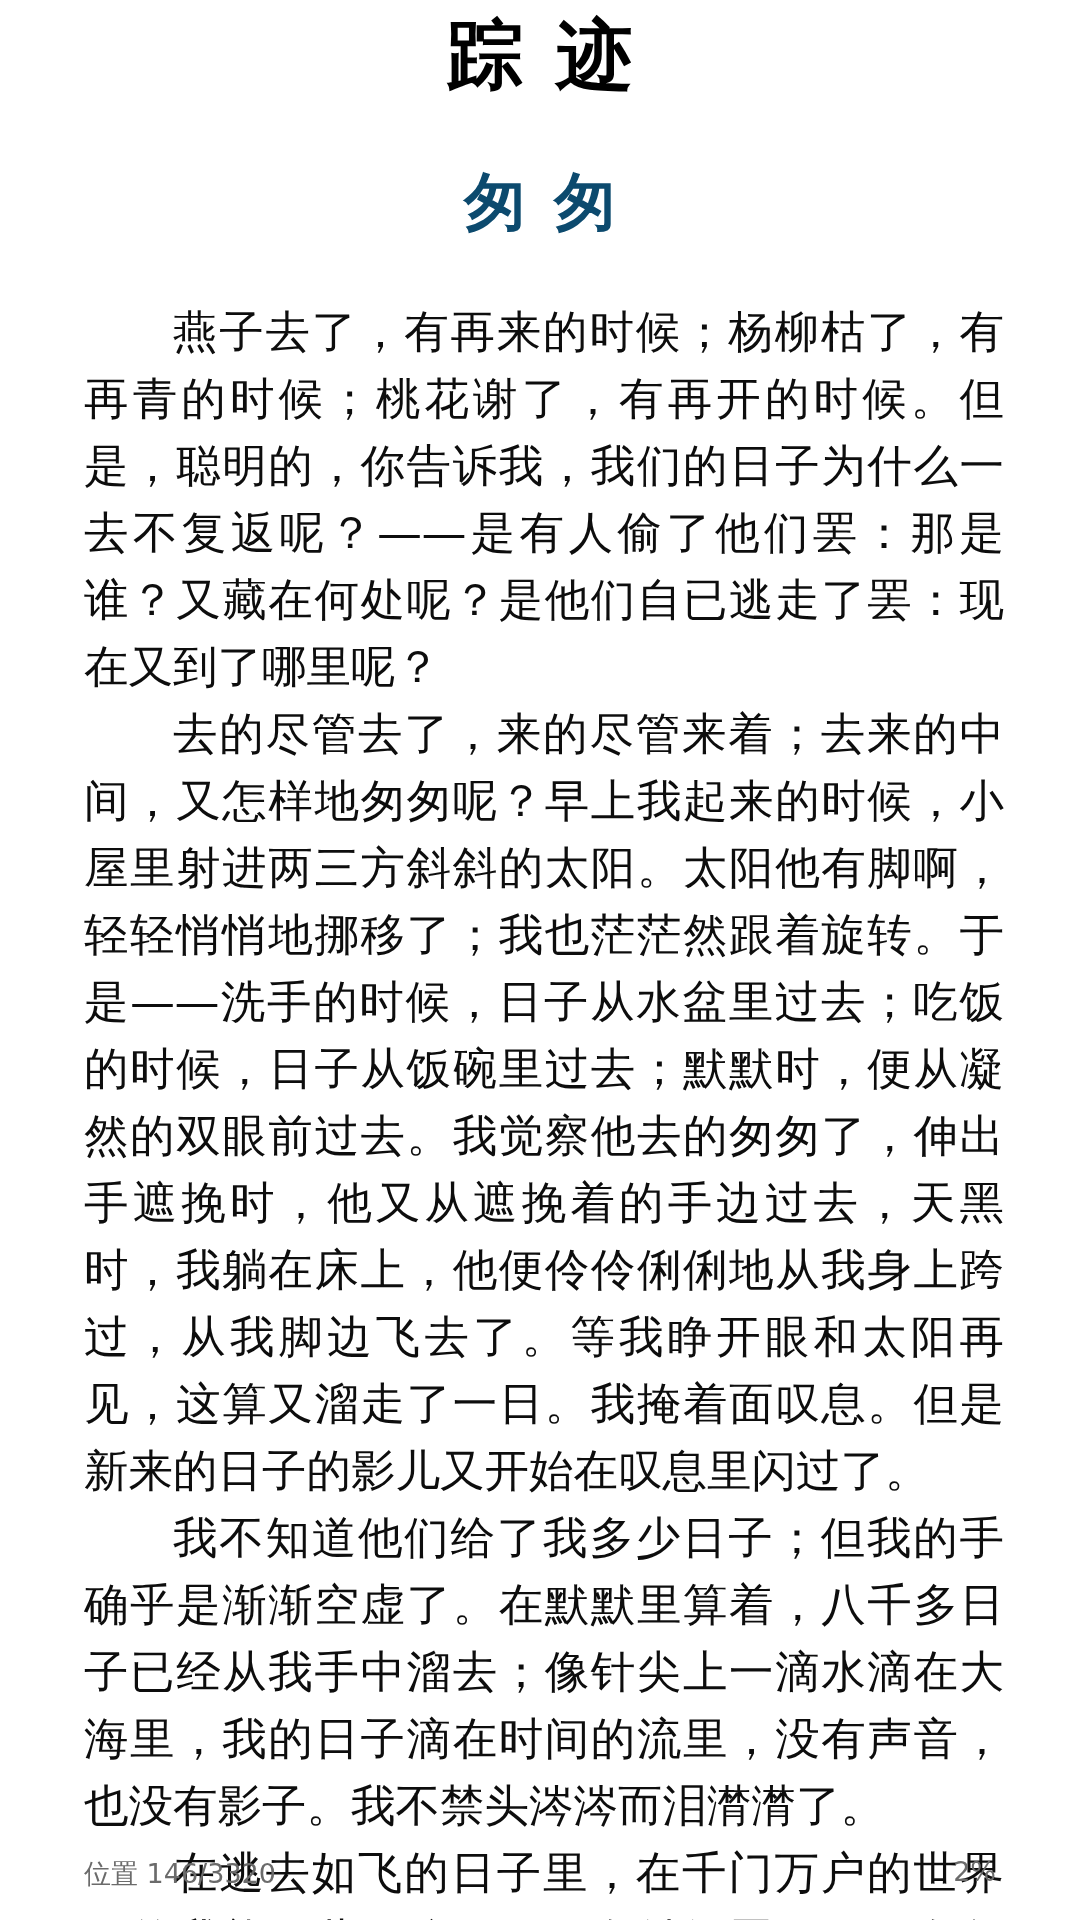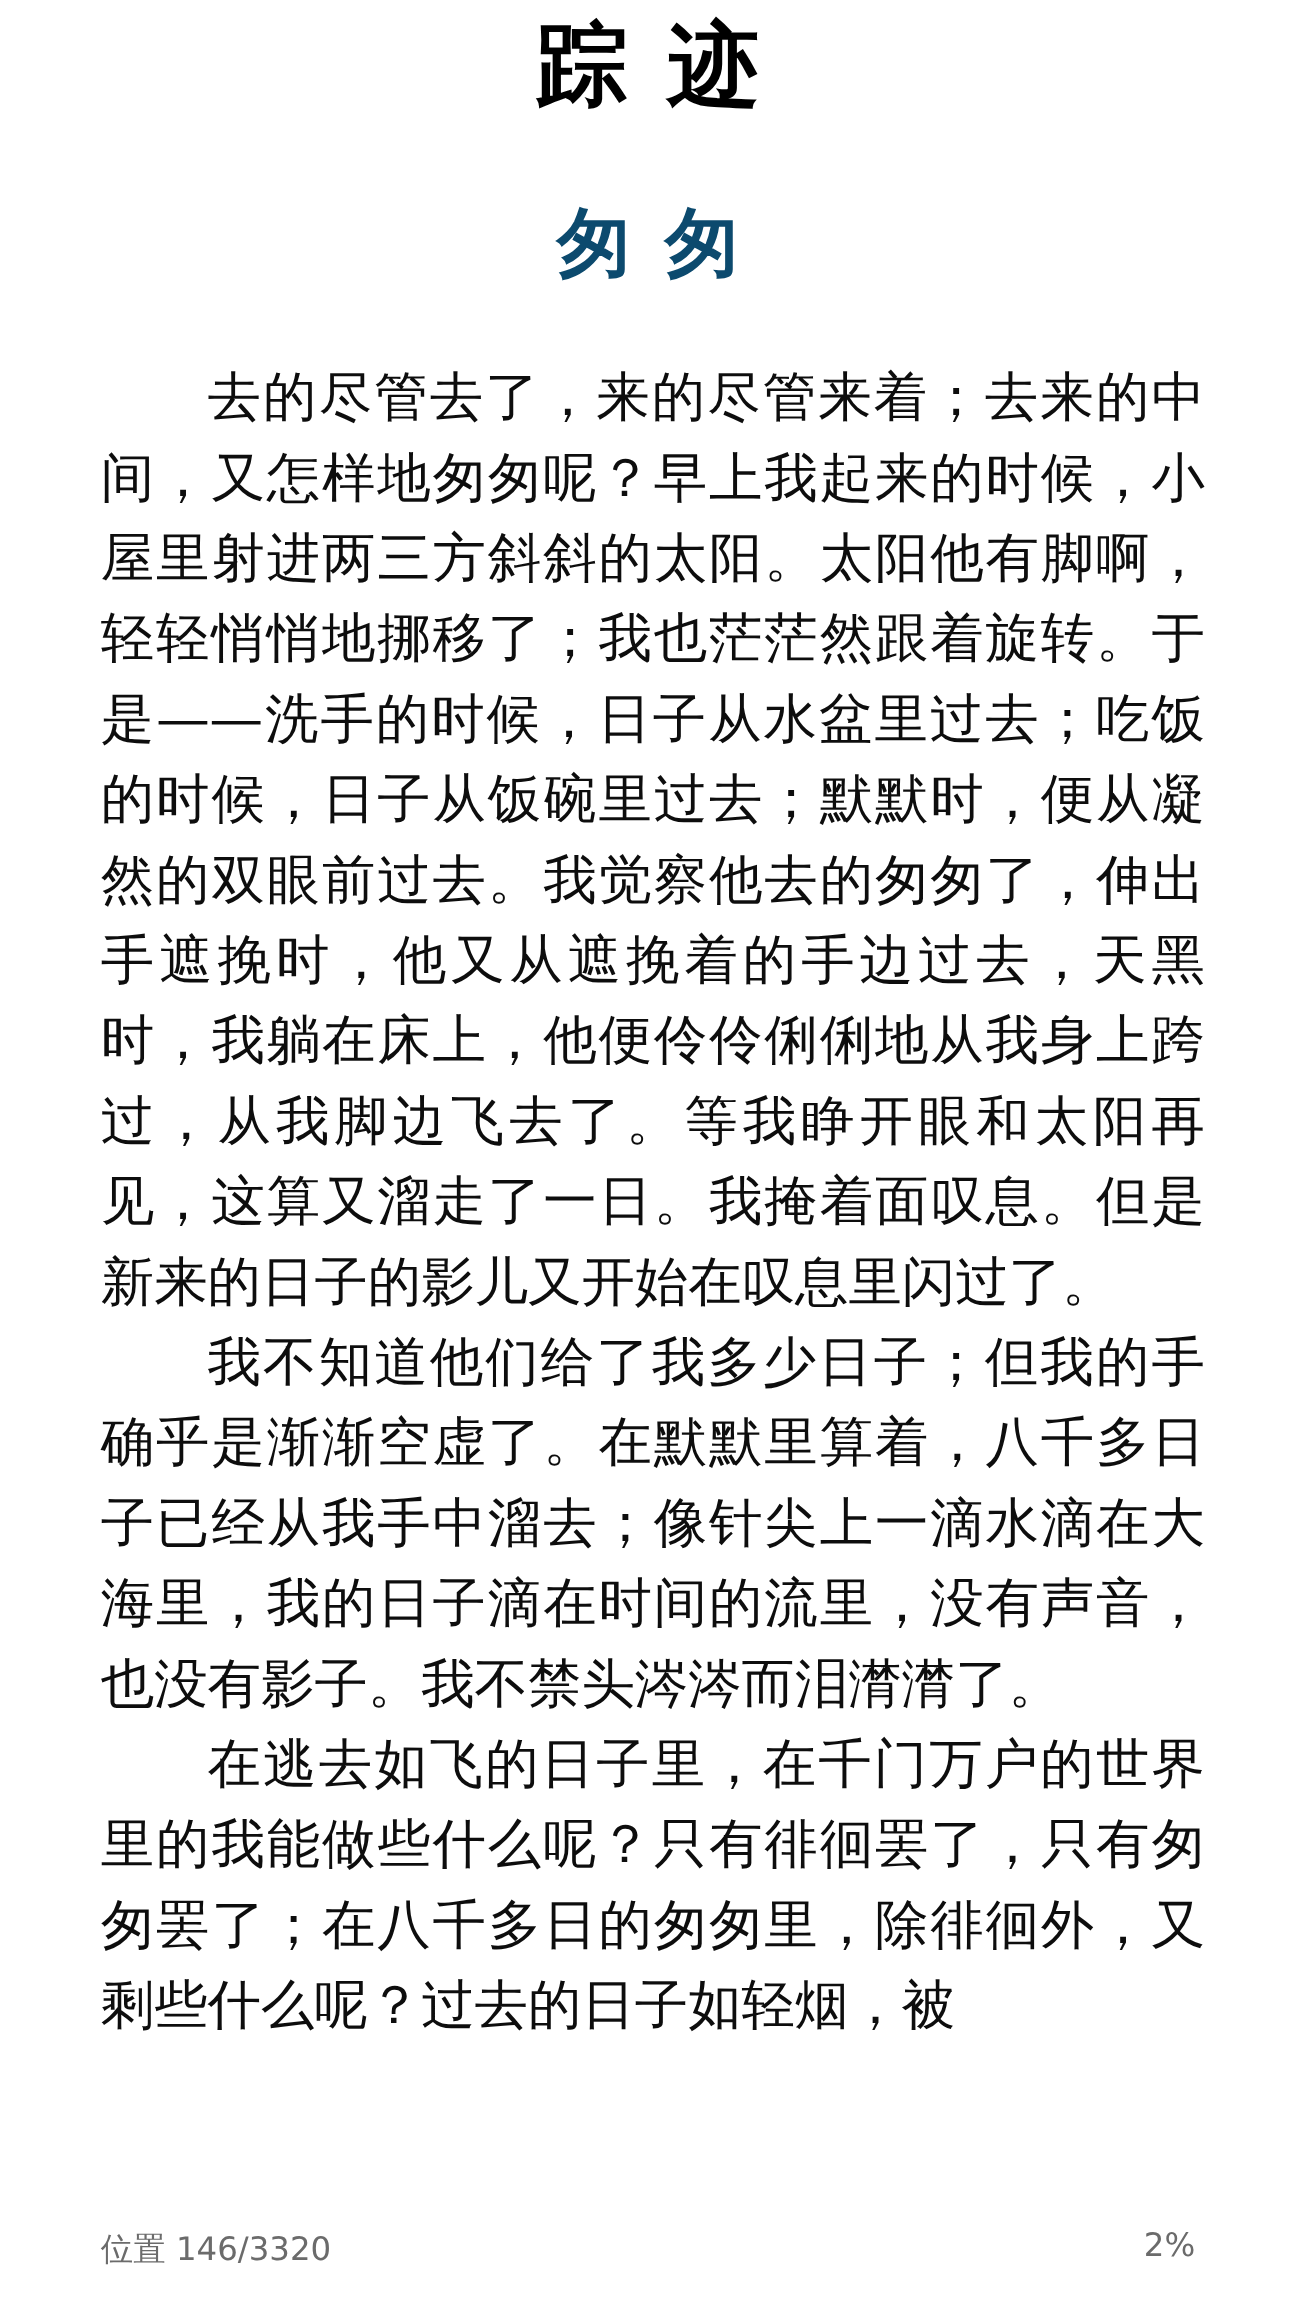--- a/index.html
+++ b/index.html
@@ -79,20 +79,21 @@
 </head>
 <body>
 
 <div class="page">
 
   <h1 class="book-title">踪迹</h1>
 
   <h2 class="chapter-title">匆匆</h2>
 
   <div class="body-text">
+    <p class="para">燕子去了，有再来的时候；杨柳枯了，有再青的时候；桃花谢了，有再开的时候。但是，聪明的，你告诉我，我们的日子为什么一去不复返呢？——是有人偷了他们罢：那是谁？又藏在何处呢？是他们自已逃走了罢：现在又到了哪里呢？</p>
     <p class="para">去的尽管去了，来的尽管来着；去来的中间，又怎样地匆匆呢？早上我起来的时候，小屋里射进两三方斜斜的太阳。太阳他有脚啊，轻轻悄悄地挪移了；我也茫茫然跟着旋转。于是——洗手的时候，日子从水盆里过去；吃饭的时候，日子从饭碗里过去；默默时，便从凝然的双眼前过去。我觉察他去的匆匆了，伸出手遮挽时，他又从遮挽着的手边过去，天黑时，我躺在床上，他便伶伶俐俐地从我身上跨过，从我脚边飞去了。等我睁开眼和太阳再见，这算又溜走了一日。我掩着面叹息。但是新来的日子的影儿又开始在叹息里闪过了。</p>
     <p class="para">我不知道他们给了我多少日子；但我的手确乎是渐渐空虚了。在默默里算着，八千多日子已经从我手中溜去；像针尖上一滴水滴在大海里，我的日子滴在时间的流里，没有声音，也没有影子。我不禁头涔涔而泪潸潸了。</p>
     <p class="para">在逃去如飞的日子里，在千门万户的世界里的我能做些什么呢？只有徘徊罢了，只有匆匆罢了；在八千多日的匆匆里，除徘徊外，又剩些什么呢？过去的日子如轻烟，被</p>
   </div>
 
   <div class="footer">
     <span>位置 146/3320</span>
     <span>2%</span>
   </div>
 

